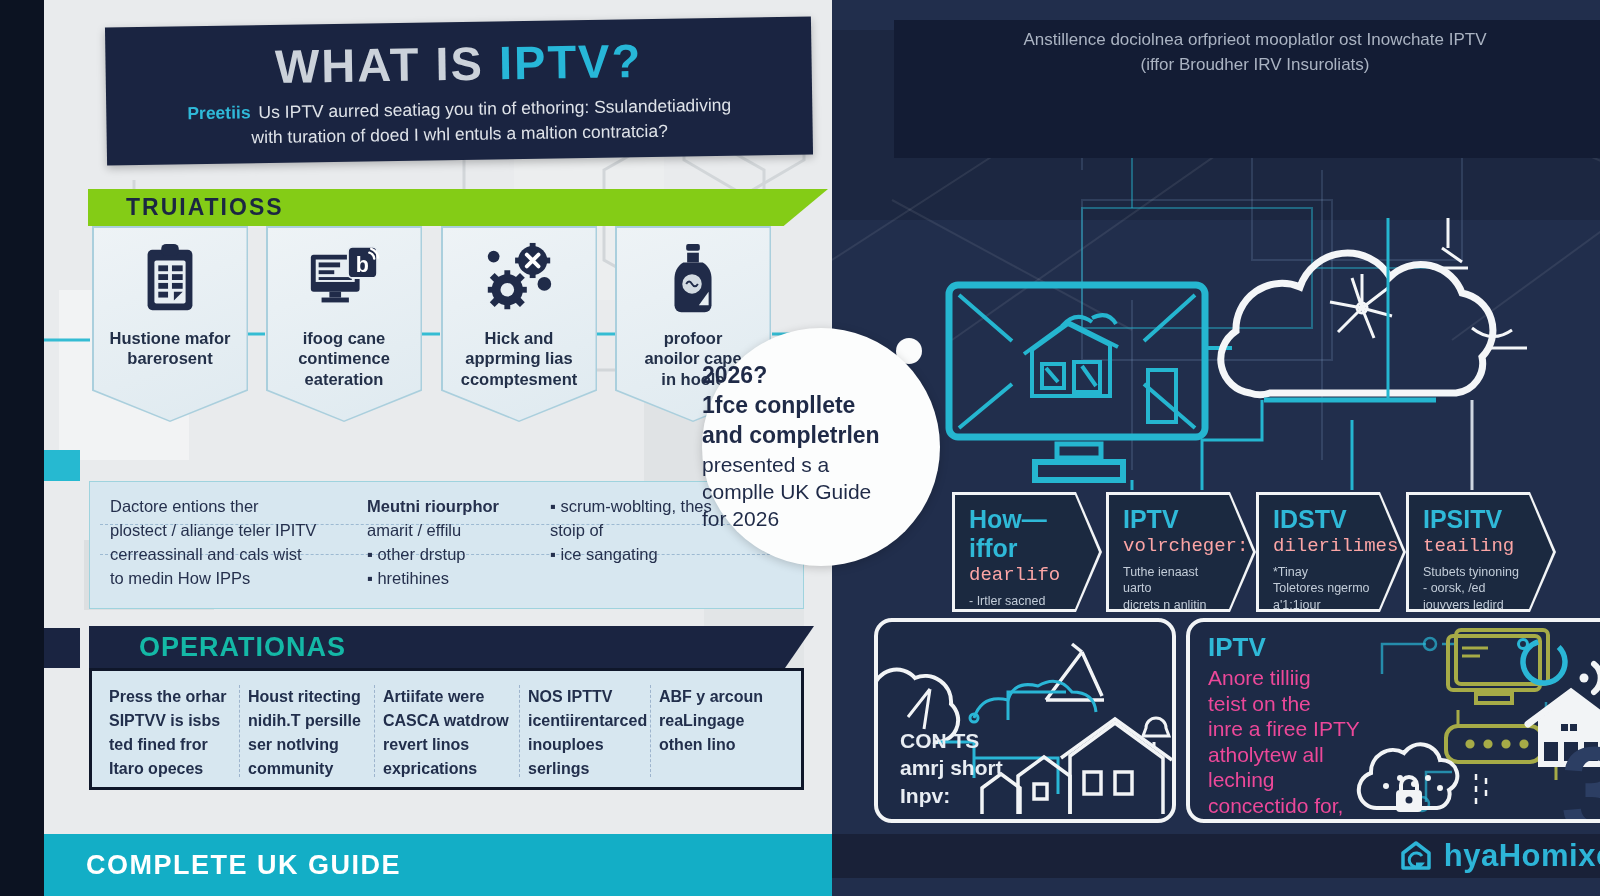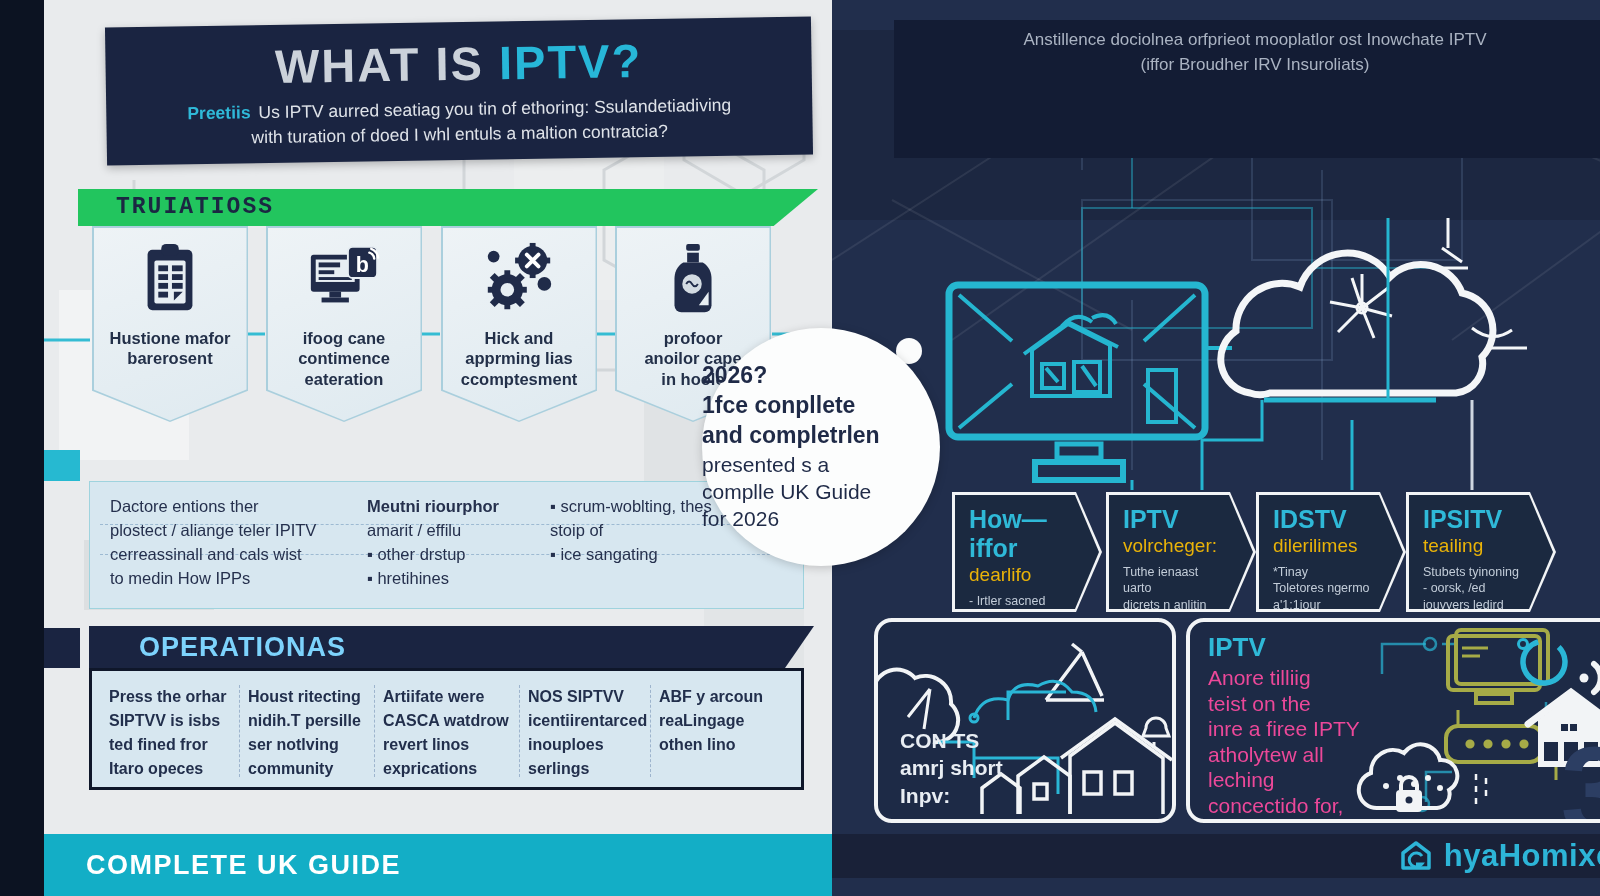--- a/index.html
+++ b/index.html
@@ -23,23 +23,22 @@
     transform:rotate(-0.9deg);box-shadow:0 3px 8px rgba(0,0,0,.25);
   }
   .left-title{margin-top:14px;text-align:center;font-size:47px;font-weight:800;
     letter-spacing:2px;color:#ccd2da;}
   .left-title .accent{color:#27b7d8;}
   .left-sub{margin-top:6px;text-align:center;font-size:17.5px;color:#dfe3e9;line-height:1.45;}
   .left-sub .lead{color:#2fb9d8;font-weight:800;margin-right:8px;}
 
   
   .band-gray{
-    left:34px;top:189px;width:740px;height:37px;background:#22c55e;
+    left:44px;top:189px;width:740px;height:37px;background:#84cc16;
     clip-path:polygon(0 0,100% 0,94% 100%,0 100%);
-    font-family:Liberation Mono, monospace;
   }
   .band-gray .txt{margin-left:38px;line-height:37px;font-size:23px;font-weight:800;
     letter-spacing:2px;color:#1b2742;}
   .card{top:226px;width:156px;height:196px;
     clip-path:polygon(0 0,100% 0,100% 84%,50% 100%,0 84%);
     background:#aacfdd;}
   .card-inner{position:absolute;left:1.5px;top:1.5px;right:1.5px;bottom:1.5px;
     clip-path:polygon(0 0,100% 0,100% 84%,50% 100%,0 84%);
     background:linear-gradient(160deg,#eef3f6,#dfeaf0);
     display:flex;flex-direction:column;align-items:center;}
@@ -59,21 +58,21 @@
   .sreat-col{position:absolute;font-size:16.5px;color:#25304d;line-height:1.45;font-weight:500;}
   .sreat-col .head{font-weight:800;display:block;}
   .dash-h{position:absolute;left:10px;width:690px;border-top:1.5px dashed rgba(110,150,185,.55);}
 
   
   .band-navy{
     left:45px;top:626px;width:725px;height:42px;background:#1a2441;
     clip-path:polygon(0 0,100% 0,96% 100%,0 100%);
   }
   .band-navy .txt{margin-left:50px;line-height:42px;font-size:27px;font-weight:800;
-    letter-spacing:1px;color:#7dd3fc;}
+    letter-spacing:1px;color:#14b8a6;}
   .oper-body{left:45px;top:668px;width:715px;height:122px;background:#d7e7f0;
     border:3px solid #0f172a;box-sizing:border-box;}
   .oper-col{position:absolute;top:14px;font-size:16px;font-weight:600;color:#222f4c;line-height:1.5;}
   .dash-v{position:absolute;top:14px;height:92px;border-left:1.5px dashed rgba(100,130,170,.5);}
 
   .edge-cyan{left:0;top:450px;width:36px;height:31px;background:#26b9d1;}
   .edge-navy{left:0;top:628px;width:36px;height:40px;background:#1a2441;}
 
   
   .footer-left{left:0;top:834px;width:788px;height:62px;background:#13aec6;}
@@ -98,21 +97,21 @@
   .right-sub{margin-top:8px;text-align:center;font-size:17px;color:#aab3c2;line-height:1.45;}
 
   
   .chev{top:492px;width:150px;height:120px;z-index:6;
     clip-path:polygon(0 0,calc(100% - 26px) 0,100% 50%,calc(100% - 26px) 100%,0 100%);
     background:#f2f4f6;}
   .chev-inner{position:absolute;left:3px;top:3px;right:3px;bottom:3px;
     clip-path:polygon(0 0,calc(100% - 24px) 0,100% 50%,calc(100% - 24px) 100%,0 100%);
     background:#1b2940;padding:10px 28px 6px 14px;box-sizing:border-box;}
   .chev .t{font-size:25px;font-weight:800;color:#2fb9d8;}
-  .chev .s{font-size:19px;font-weight:500;color:#eab308;margin-top:1px;}
+  .chev .s{font-size:19px;font-weight:500;color:#fca5a5;margin-top:1px;font-family:Liberation Mono, monospace;}
   .chev .b{font-size:12.5px;color:#c3cdd9;line-height:1.3;margin-top:7px;}
 
   
   .info-box{top:618px;height:205px;border:4px solid #f2f4f6;border-radius:18px;
     box-sizing:border-box;background:#1d2a46;z-index:6;overflow:hidden;}
   .info-left{left:830px;width:302px;}
   .info-right{left:1142px;width:442px;}
   .info-caption{position:absolute;left:22px;bottom:10px;font-size:21px;font-weight:700;
     color:#e8edf3;line-height:1.3;z-index:2;}
   .info-rt-text{position:absolute;left:18px;top:10px;width:215px;z-index:2;}
@@ -317,21 +316,21 @@
 ted fined fror
 Itaro opeces</div>
     <div class="oper-col preline" style="left:156px">Houst ritecting
 nidih.T persille
 ser notlving
 community</div>
     <div class="oper-col preline" style="left:291px">Artiifate were
 CASCA watdrow
 revert linos
 exprications</div>
-    <div class="oper-col preline" style="left:436px">NOS SIPTVV
+    <div class="oper-col preline" style="left:436px">NOS IPTTV
 icentiirentarced
 inouploes
 serlings</div>
     <div class="oper-col preline" style="left:567px">ABF y arcoun
 reaLingage
 othen lino</div>
   </div>
 
   <div class="abs footer-left">
     <div class="txt">COMPLETE UK GUIDE</div>

